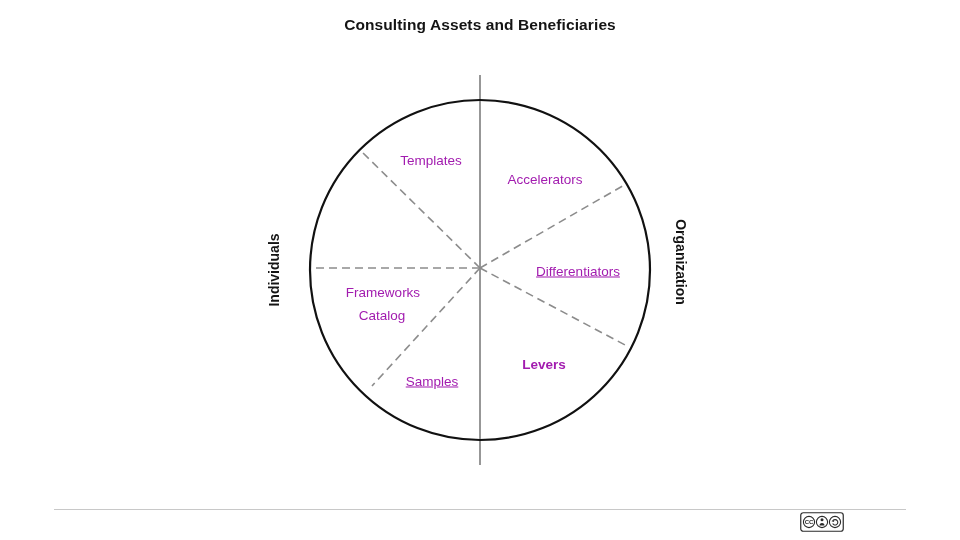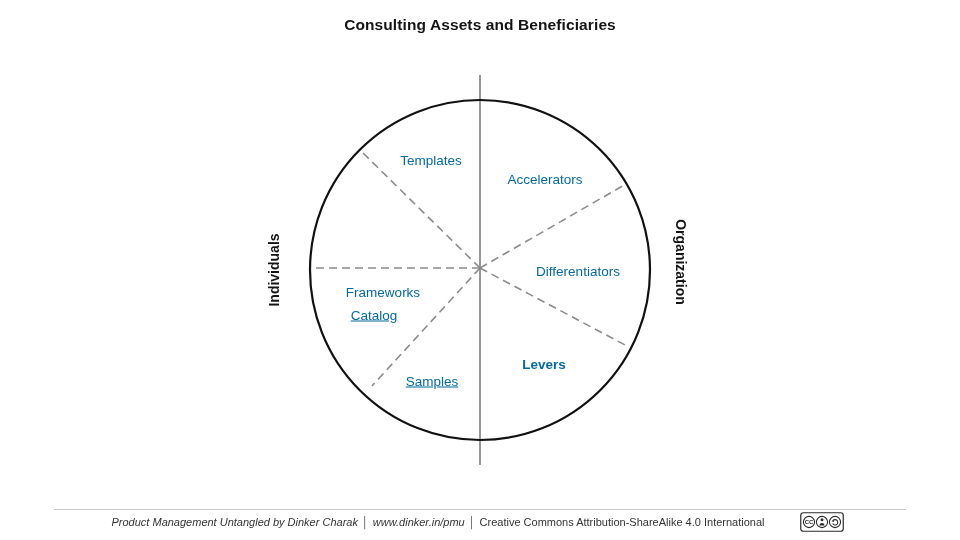--- a/index.html
+++ b/index.html
@@ -12,27 +12,27 @@
 
   .title {
     position: absolute; top: 16px; left: 0; width: 100%;
     text-align: center; font-size: 15.5px; font-weight: 700; letter-spacing: .1px;
   }
 
   .diagram-svg { position: absolute; left: 0; top: 0; }
 
   .seg-label {
     position: absolute; transform: translate(-50%, -50%);
-    font-size: 13.5px; white-space: nowrap; color: #0369a1;
+    font-size: 13.5px; white-space: nowrap; color: #a21caf;
   }
   .pos-templates      { left: 431px; top: 160px; }
   .pos-accelerators   { left: 545px; top: 179px; text-align: right; }
   .pos-frameworks     { left: 383px; top: 247px; margin-top: 45px; }
-  .pos-differentiators{ left: 578px; top: 271px; }
-  .pos-catalog        { left: 374px; top: 315px; text-decoration: underline; }
+  .pos-differentiators{ left: 578px; top: 271px; text-decoration: underline; }
+  .pos-catalog        { left: 382px; top: 315px; }
   .pos-levers         { left: 544px; top: 364px; font-weight: bold; }
   .pos-samples        { left: 432px; top: 381px; text-decoration: underline; }
 
   .side-label {
     position: absolute; font-size: 14px; font-weight: 700; white-space: nowrap;
   }
   .side-left  { left: 274px; top: 270px; transform: translate(-50%, -50%) rotate(-90deg); }
   .side-right { left: 681px; top: 262px; transform: translate(-50%, -50%) rotate(90deg); }
 
   .footer-rule {
@@ -73,23 +73,20 @@
   <div class="seg-label pos-differentiators">Differentiators</div>
   <div class="seg-label pos-catalog">Catalog</div>
   <div class="seg-label pos-levers">Levers</div>
   <div class="seg-label pos-samples">Samples</div>
 
   <div class="side-label side-left">Individuals</div>
   <div class="side-label side-right">Organization</div>
 
   <div class="footer-rule"></div>
 
-  <div class="footer-text">
-    <span class="it">Product Management Untangled by Dinker Charak</span><span class="sep">│</span><span class="it">www.dinker.in/pmu</span><span class="sep">│</span><span>Creative Commons Attribution-ShareAlike 4.0 International</span>
-  </div>
 
   <svg class="cc-badge" width="44" height="20" viewBox="0 0 44 20">
     <rect x="0.75" y="0.75" width="42.5" height="18.5" rx="2.5" fill="#ffffff" stroke="#2b2b2b" stroke-width="1.2"></rect>
     <g>
       <circle cx="9" cy="10" r="5.6" fill="none" stroke="#2b2b2b" stroke-width="1.1"></circle>
       <text x="9" y="12.2" text-anchor="middle" font-size="6" font-weight="bold" fill="#2b2b2b" font-family="Liberation Sans, sans-serif">CC</text>
     </g>
     <g>
       <circle cx="22" cy="10" r="5.6" fill="none" stroke="#2b2b2b" stroke-width="1.1"></circle>
       <circle cx="22" cy="7.8" r="1.5" fill="#2b2b2b"></circle>

